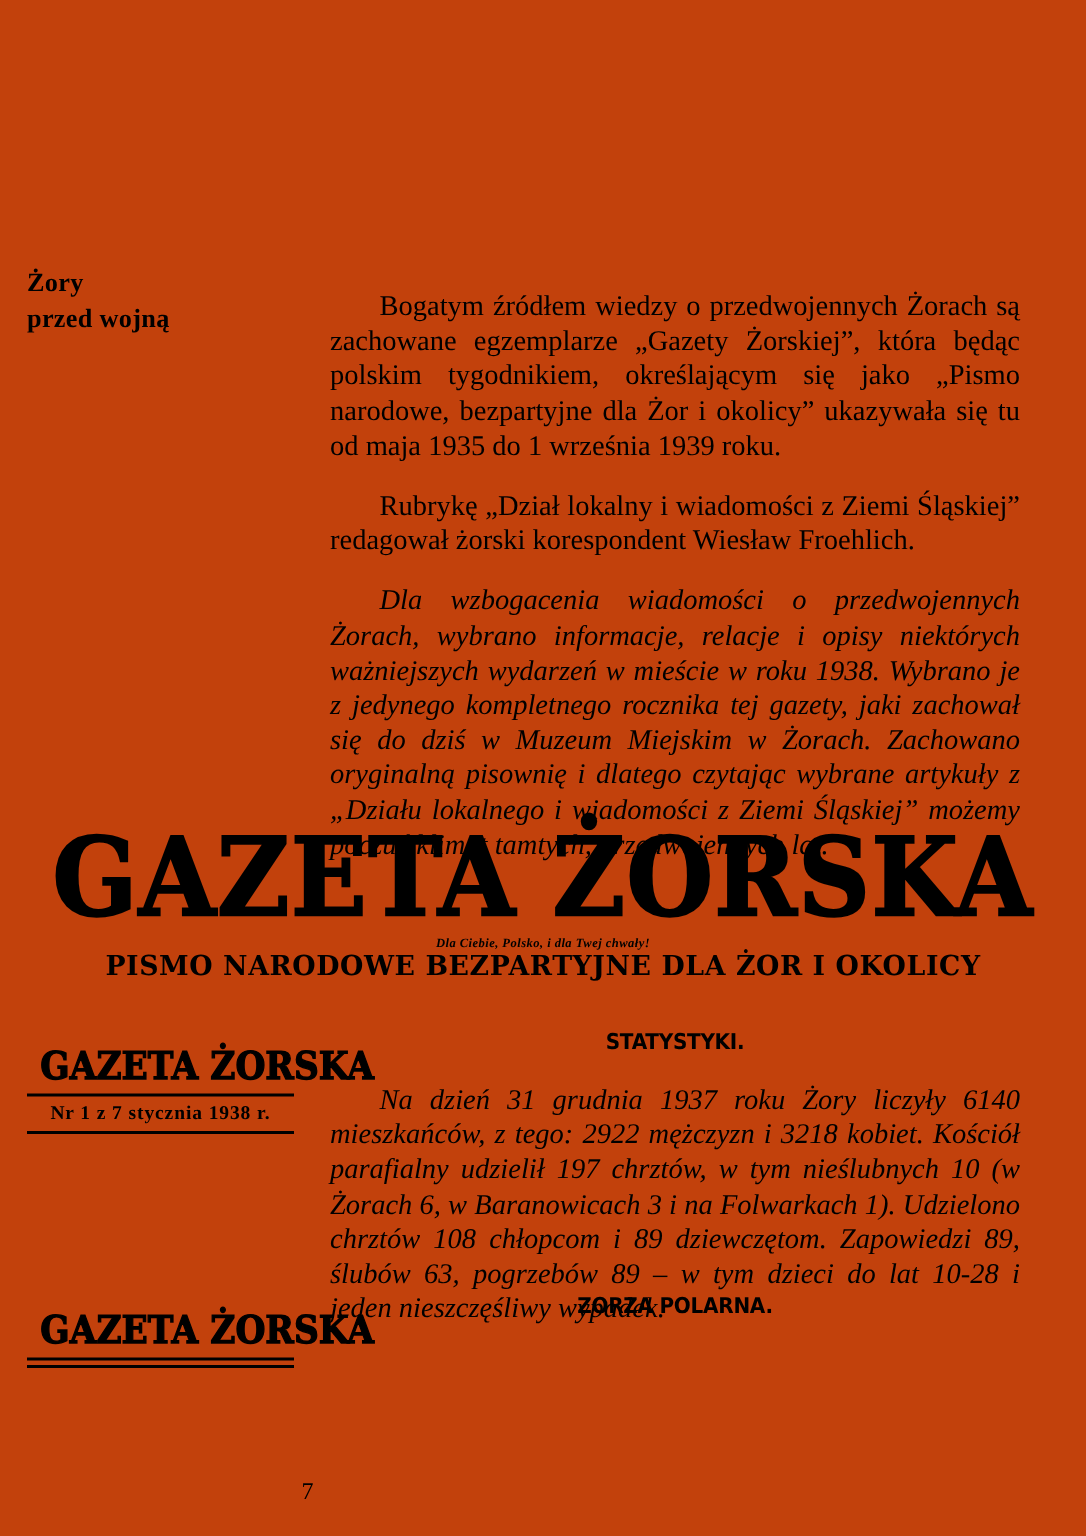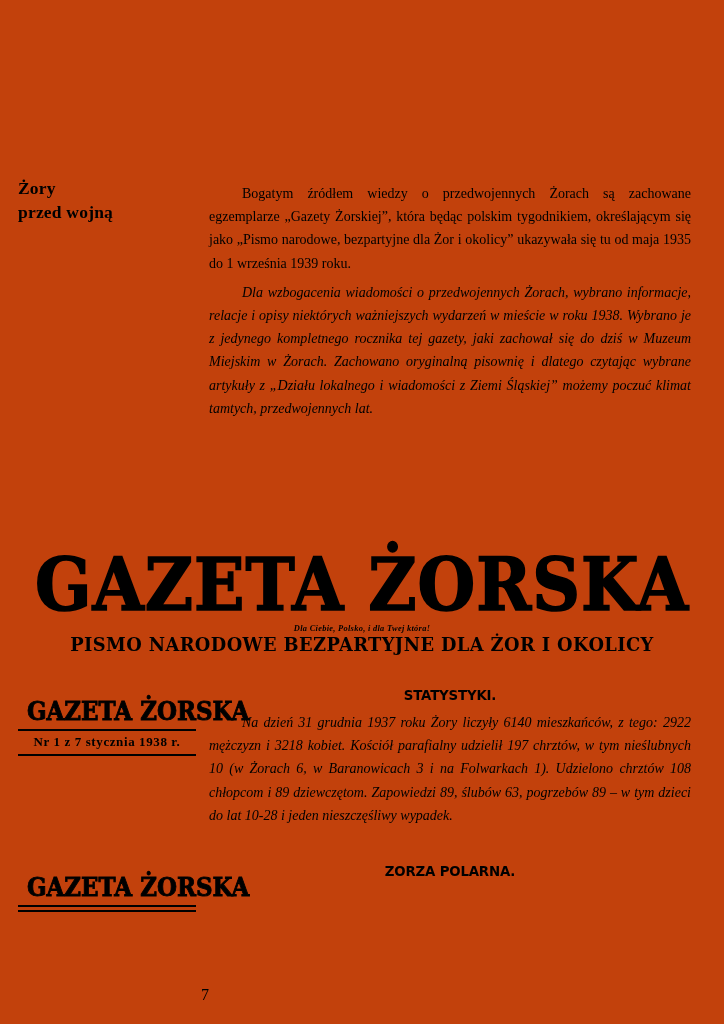--- a/index.html
+++ b/index.html
@@ -32,24 +32,24 @@
   .margin-heading div { white-space: nowrap; }
 
   
   .text-col {
     position: absolute;
     left: 203px;
     top: 176px;
     width: 494px;
   }
   p.body {
-    margin: 6px;
+    margin: 17px;
     text-align: justify;
     text-justify: inter-word;
-    font-size: 14px;
+    font-size: 19px;
     line-height: 23.2px;
     text-indent: 33px;
     hyphens: manual;
   }
   p.body.last-left { text-align-last: left; font-style: italic; }
 
   
   .masthead {
     position: absolute;
     left: 0;
@@ -153,26 +153,27 @@
 
 <div class="page">
 
   <div class="margin-heading">
     <div>Żory</div>
     <div>przed wojną</div>
   </div>
 
   <div class="text-col">
     <p class="body">Bogatym źródłem wiedzy o przedwojennych Żorach są zachowane egzemplarze „Gazety Żorskiej”, która będąc polskim tygodnikiem, określającym się jako „Pismo narodowe, bezpartyjne dla Żor i okolicy” ukazywała się tu od maja 1935 do 1 września 1939 roku.</p>
+    <p class="body">Rubrykę „Dział lokalny i wiadomości z Ziemi Śląskiej” redagował żorski korespondent Wiesław Froehlich.</p>
     <p class="body last-left">Dla wzbogacenia wiadomości o przedwojennych Żorach, wybrano informacje, relacje i opisy niektórych ważniejszych wydarzeń w mieście w roku 1938. Wybrano je z jedynego kompletnego rocznika tej gazety, jaki zachował się do dziś w Muzeum Miejskim w Żorach. Zachowano oryginalną pisownię i dlatego czytając wybrane artykuły z „Działu lokalnego i wiadomości z Ziemi Śląskiej” możemy poczuć klimat tamtych, przedwojennych lat.</p>
   </div>
 
   <div class="masthead">
     <div class="masthead-title">GAZETA ŻORSKA</div>
-    <div class="masthead-motto">Dla Ciebie, Polsko, i dla Twej która!</div>
+    <div class="masthead-motto">Dla Ciebie, Polsko, i dla Twej chwały!</div>
     <div class="masthead-sub">PISMO NARODOWE BEZPARTYJNE DLA ŻOR I OKOLICY</div>
   </div>
 
   <div class="stamp" style="top:698px;">
     <div class="stamp-title">GAZETA ŻORSKA</div>
     <div class="stamp-rule"></div>
     <div class="stamp-date">Nr 1 z 7 stycznia 1938 r.</div>
     <div class="stamp-rule-bottom"></div>
   </div>
 

